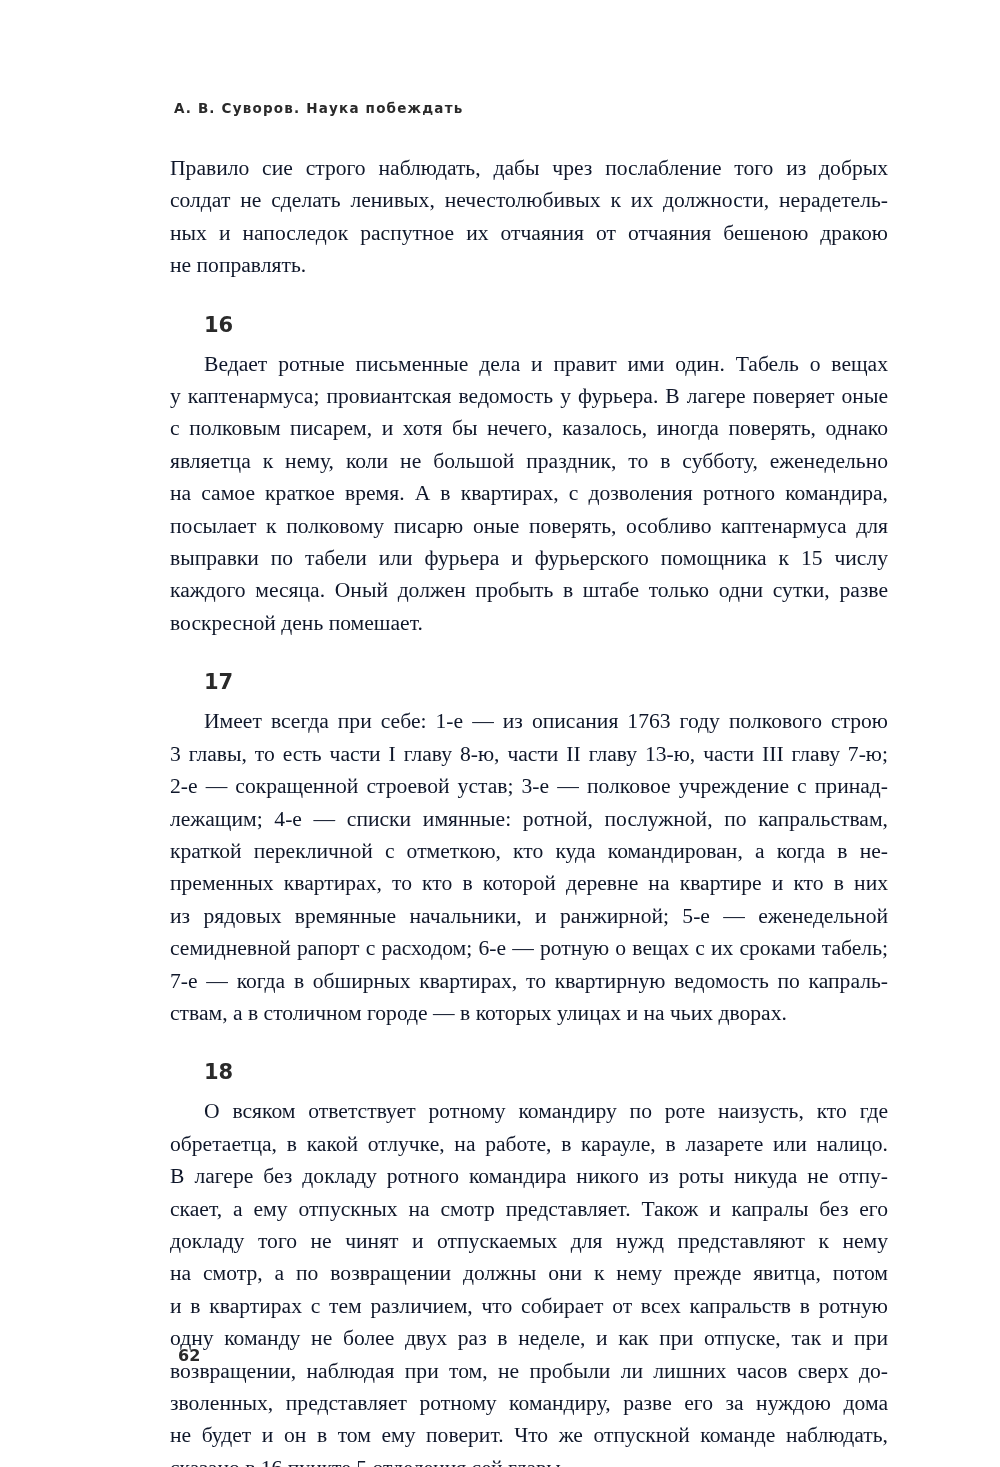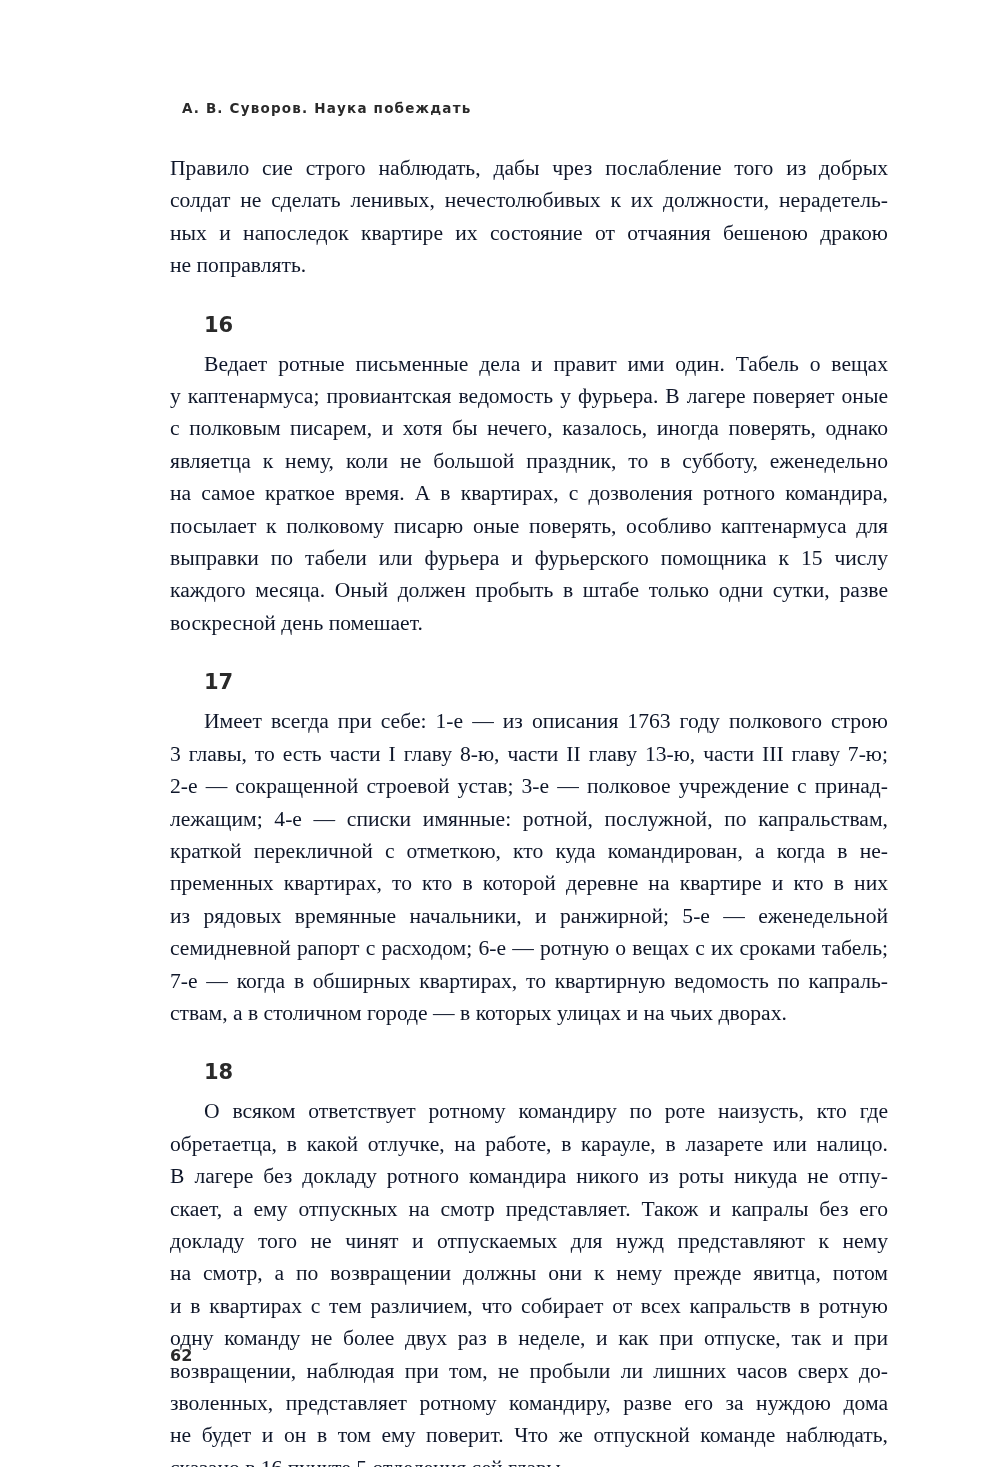--- a/index.html
+++ b/index.html
@@ -16,21 +16,21 @@
     .page {
       position: absolute;
       left: 170px;
       top: 0;
       width: 718px;
       color: #2b2b2b;
     }
     .running-head {
       position: absolute;
       top: 100px;
-      left: 12px;
+      left: 4px;
       font-family: "DejaVu Sans", sans-serif;
       font-weight: bold;
       font-size: 13.5px;
       letter-spacing: 1.2px;
       color: #2a2a2a;
       white-space: nowrap;
     }
     .body-text {
       position: absolute;
       top: 152px;
@@ -58,38 +58,38 @@
       font-family: "DejaVu Sans", sans-serif;
       font-weight: bold;
       font-size: 21px;
       line-height: 30px;
       margin: 28px 0 8px 34px;
       color: #2a2a2a;
     }
     .folio {
       position: absolute;
       top: 1346px;
-      left: 0;
+      left: 8px;
       font-family: "DejaVu Sans", sans-serif;
       font-weight: bold;
       font-size: 16px;
       color: #2a2a2a;
     }
   </style>
 </head>
 <body>
 
 <div class="page">
   <div class="running-head">А. В. Суворов. Наука побеждать</div>
 
   <div class="body-text">
     <div class="para" id="intro">
         <span class="line">Правило сие строго наблюдать, дабы чрез послабление того из добрых</span>
         <span class="line">солдат не сделать ленивых, нечестолюбивых к их должности, нерадетель-</span>
-        <span class="line">ных и напоследок квартире их состояние от отчаяния бешеною дракою</span>
+        <span class="line">ных и напоследок распутное их отчаяния от отчаяния бешеною дракою</span>
         <span class="line last">не поправлять.</span>
       </div>
 
     <div>
       <div class="section-num">16</div>
       <div class="para" id="sec0">
           <span class="line" style="padding-left: 34px;">Ведает ротные письменные дела и правит ими один. Табель о вещах</span>
           <span class="line">у каптенармуса; провиантская ведомость у фурьера. В лагере поверяет оные</span>
           <span class="line">с полковым писарем, и хотя бы нечего, казалось, иногда поверять, однако</span>
           <span class="line">являетца к нему, коли не большой праздник, то в субботу, еженедельно</span>

